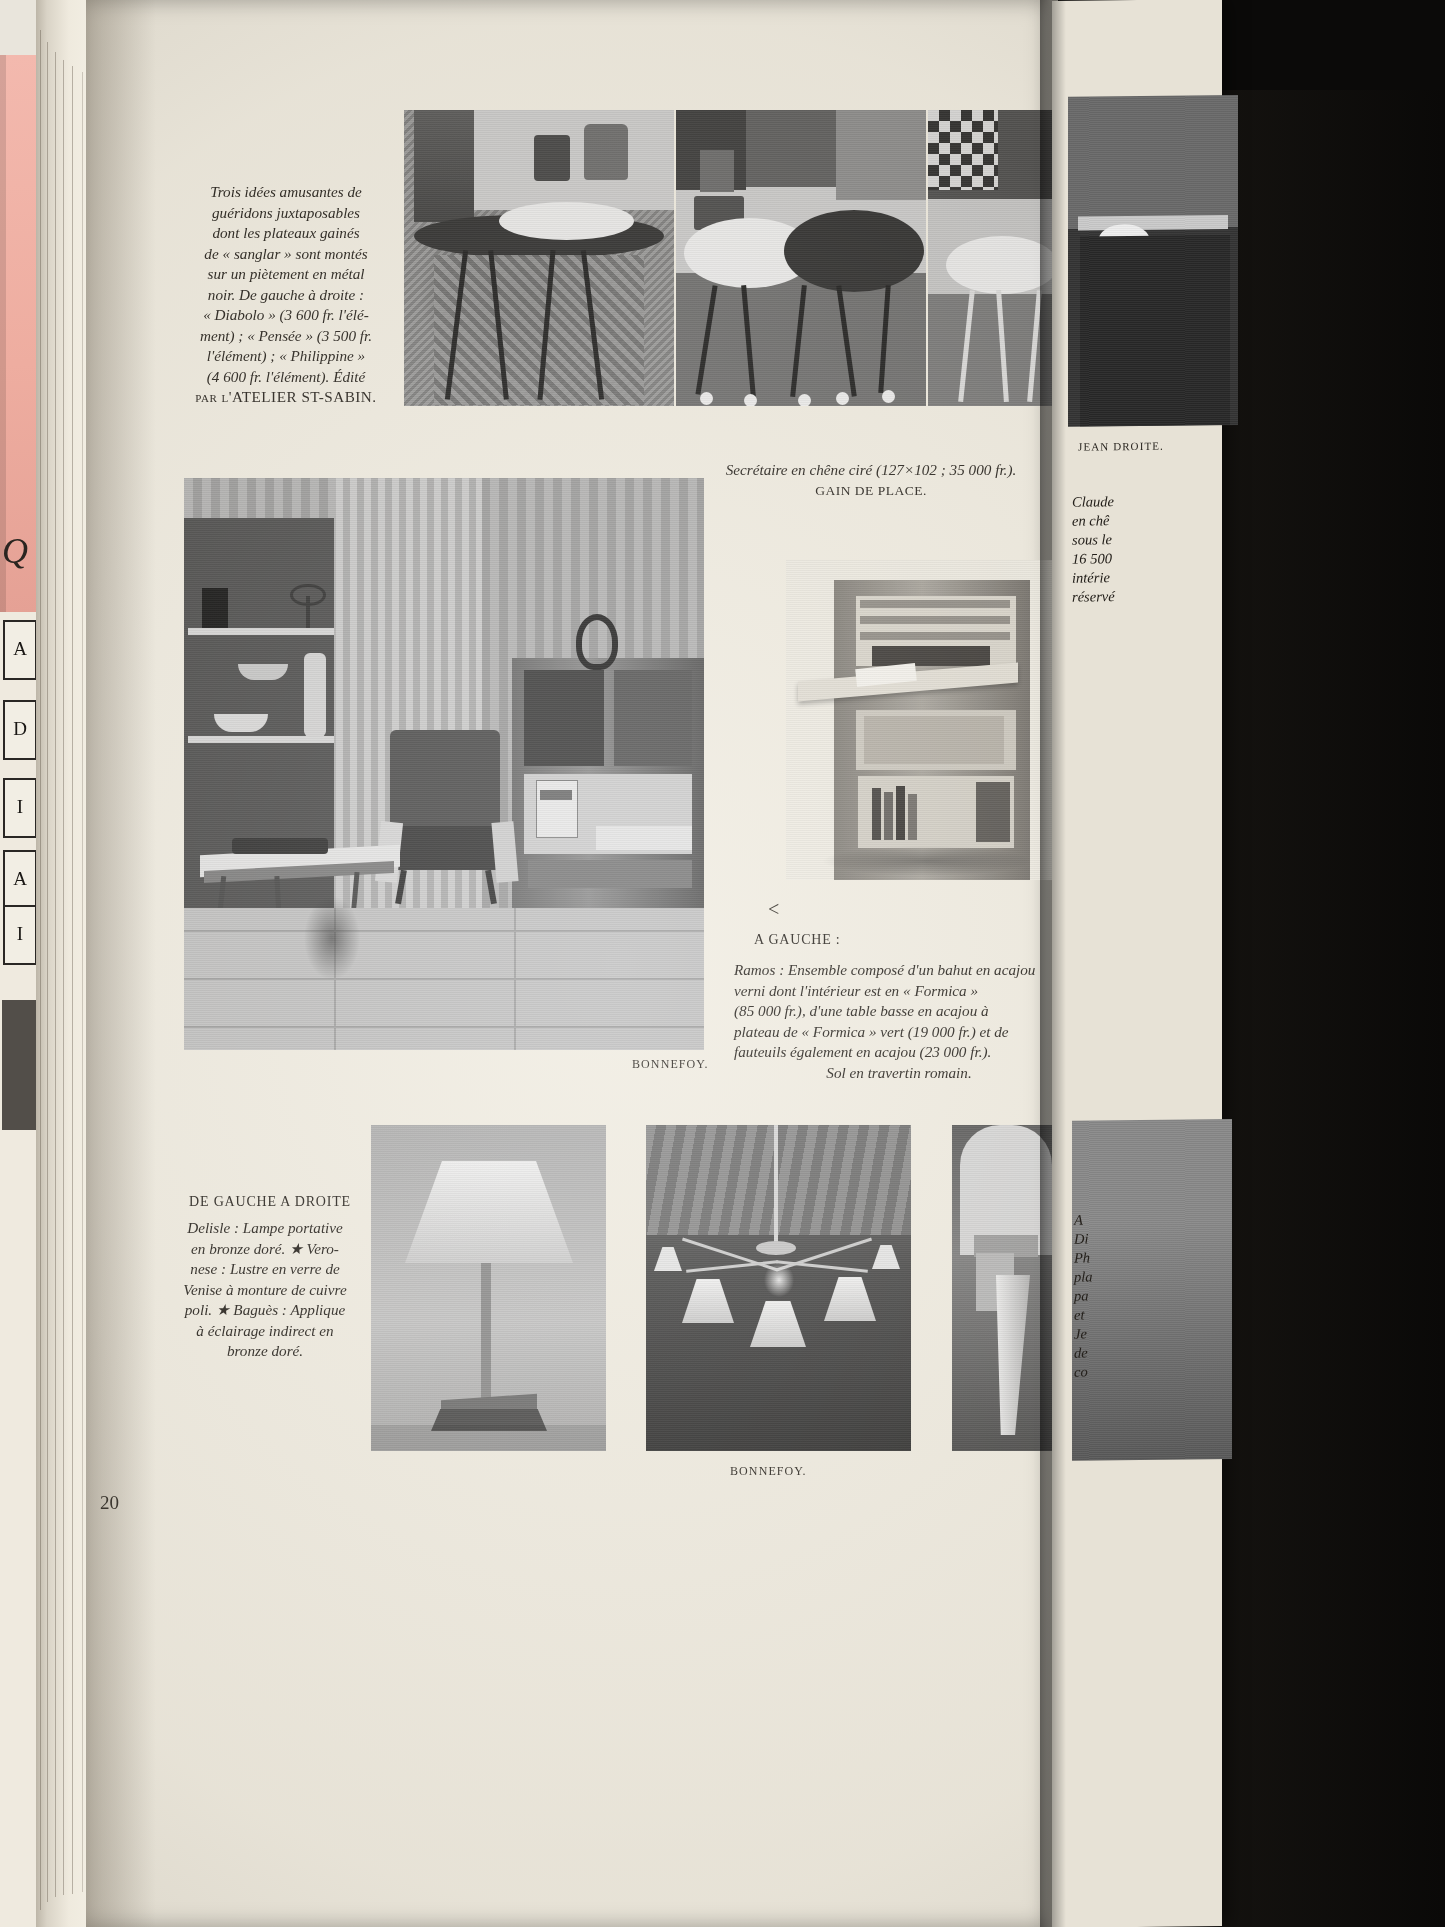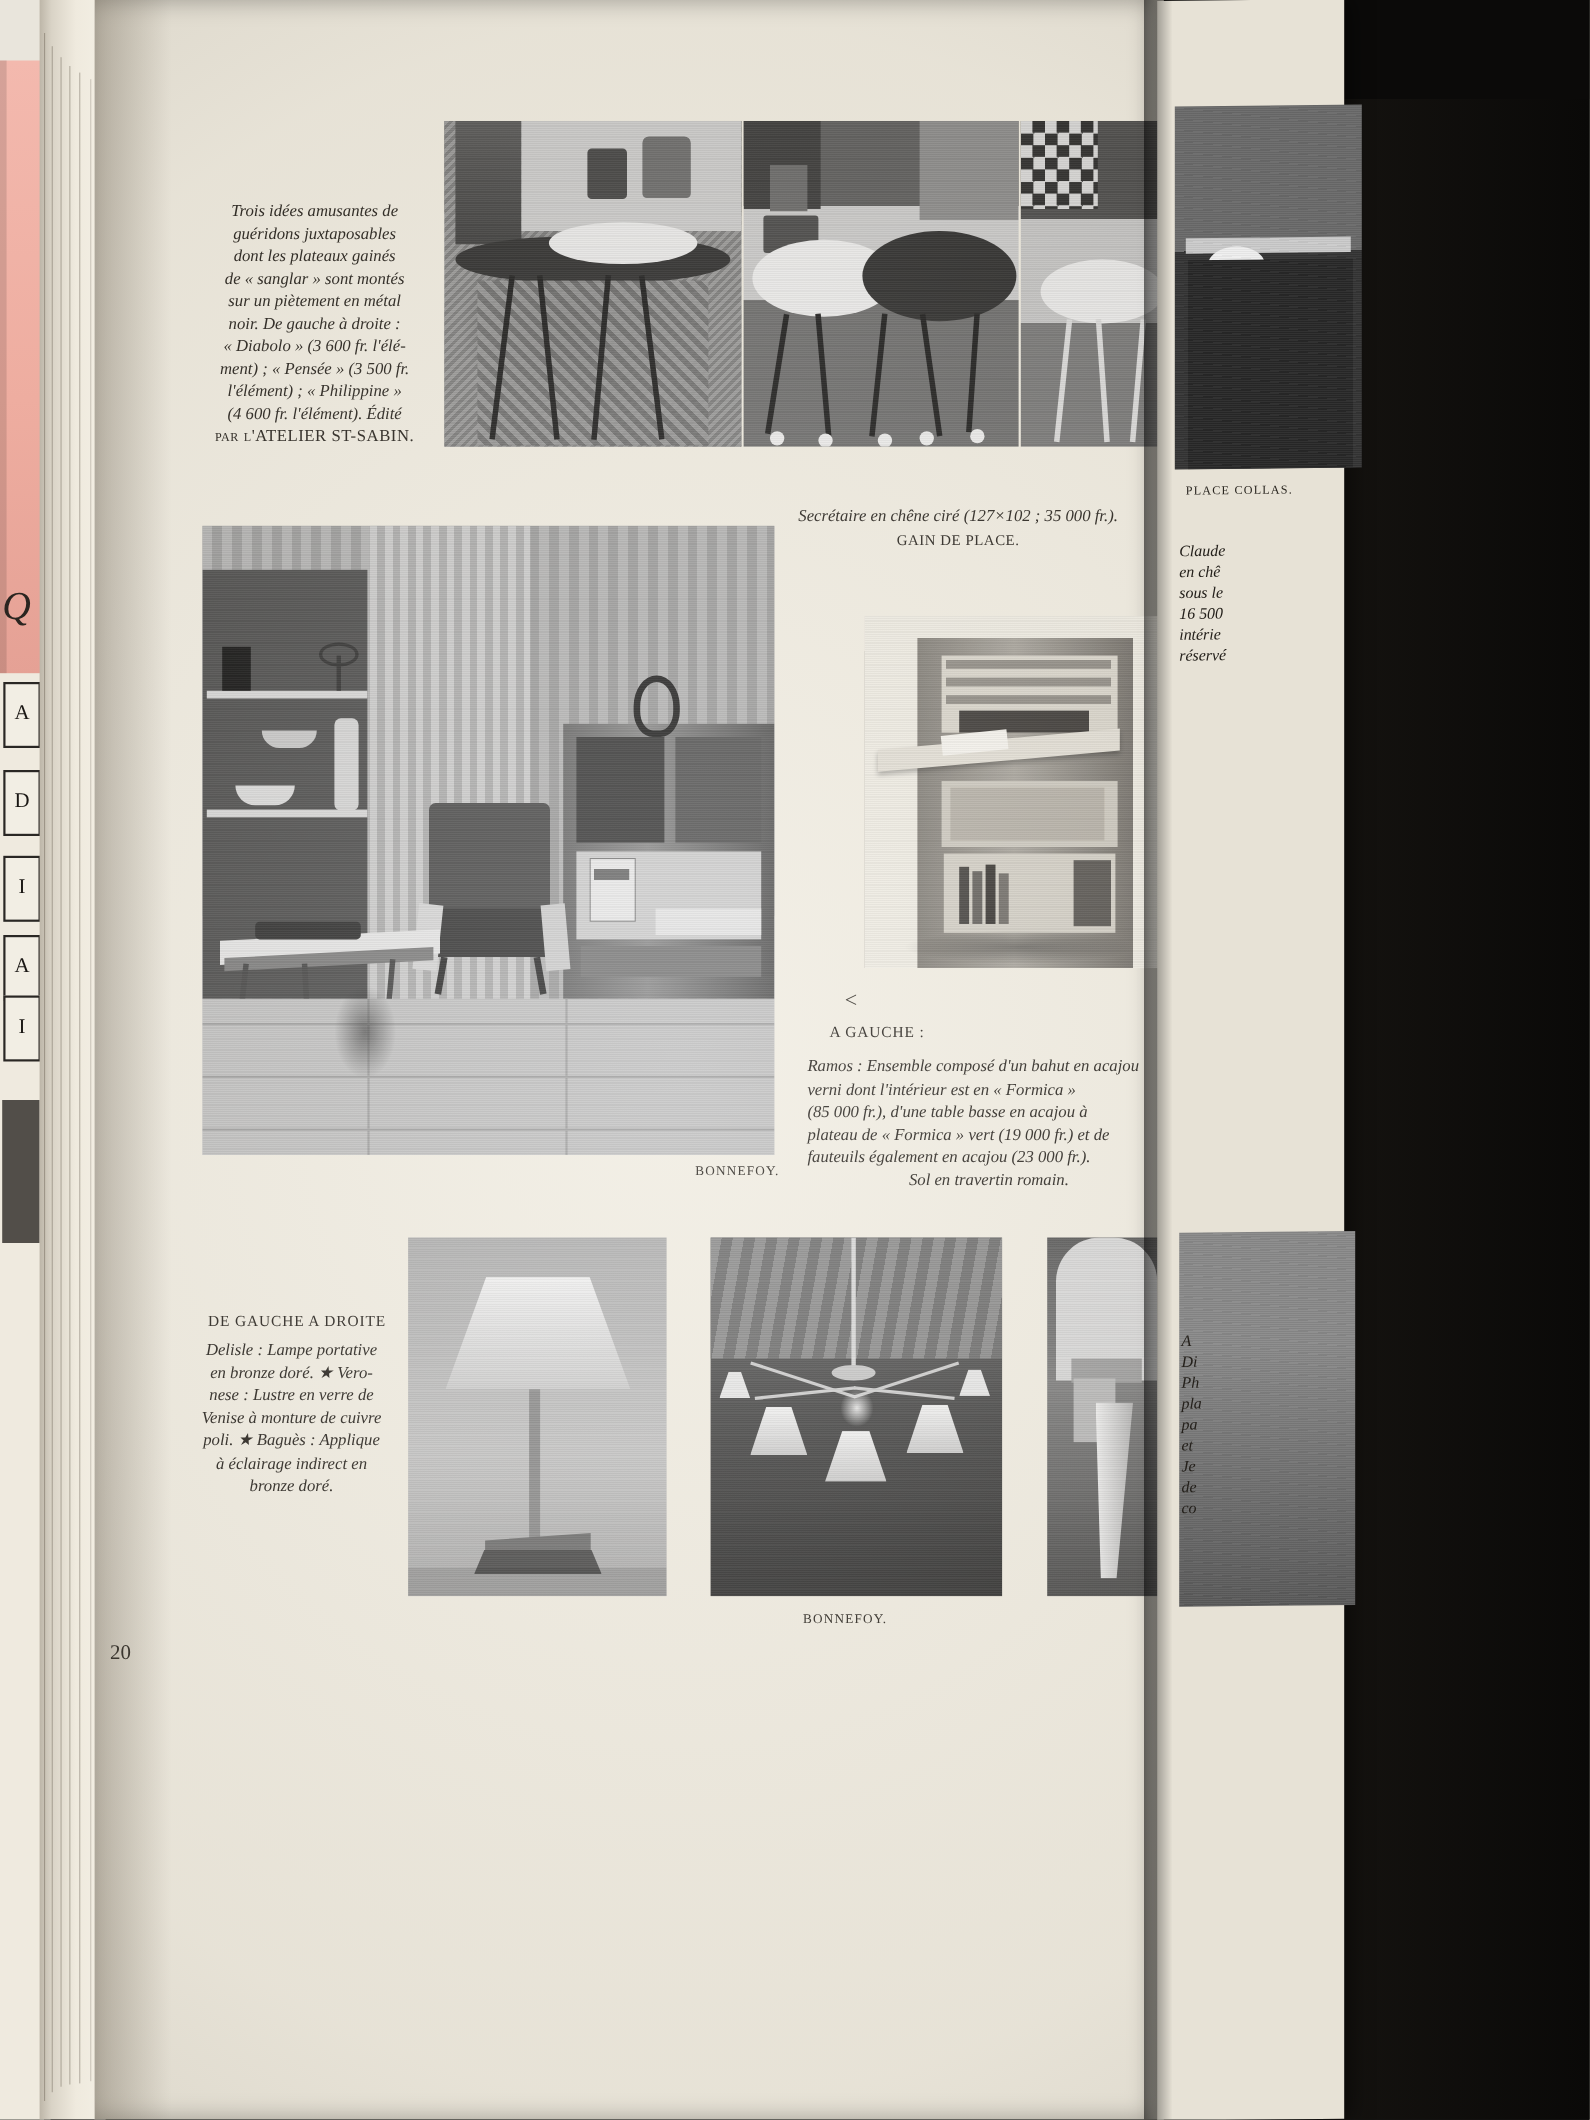--- a/index.html
+++ b/index.html
@@ -452,21 +452,21 @@
   </div>
 
   <div class="facing-sheet">
     <div class="fs-inner">
       <div class="photo ph-grain" style="left:16px; top:96px; width:170px; height:330px;
            background:linear-gradient(180deg,#6d6a64 0 40%, #38352f 40% 100%);">
         <div style="position:absolute;left:10px;top:120px;width:150px;height:14px;background:#cdc9bf;"></div>
         <div style="position:absolute;left:30px;top:128px;width:52px;height:34px;border-radius:50% 50% 20% 20%;background:#efece3;"></div>
         <div style="position:absolute;left:12px;top:140px;width:150px;height:190px;background:#2c2a26;"></div>
       </div>
-      <div class="credit" style="left:26px; top:440px; font-size:11px;">PLACE COLLAS.</div>
+      <div class="credit" style="left:26px; top:440px; font-size:11px;">JEAN DROITE.</div>
 
       <div class="cap cap-it" style="left:20px; top:492px; width:150px; text-align:left; font-size:14.5px; line-height:19px;">
         <div>Claude</div>
         <div>en chê</div>
         <div>sous le</div>
         <div>16 500</div>
         <div>intérie</div>
         <div>réservé</div>
       </div>
 

